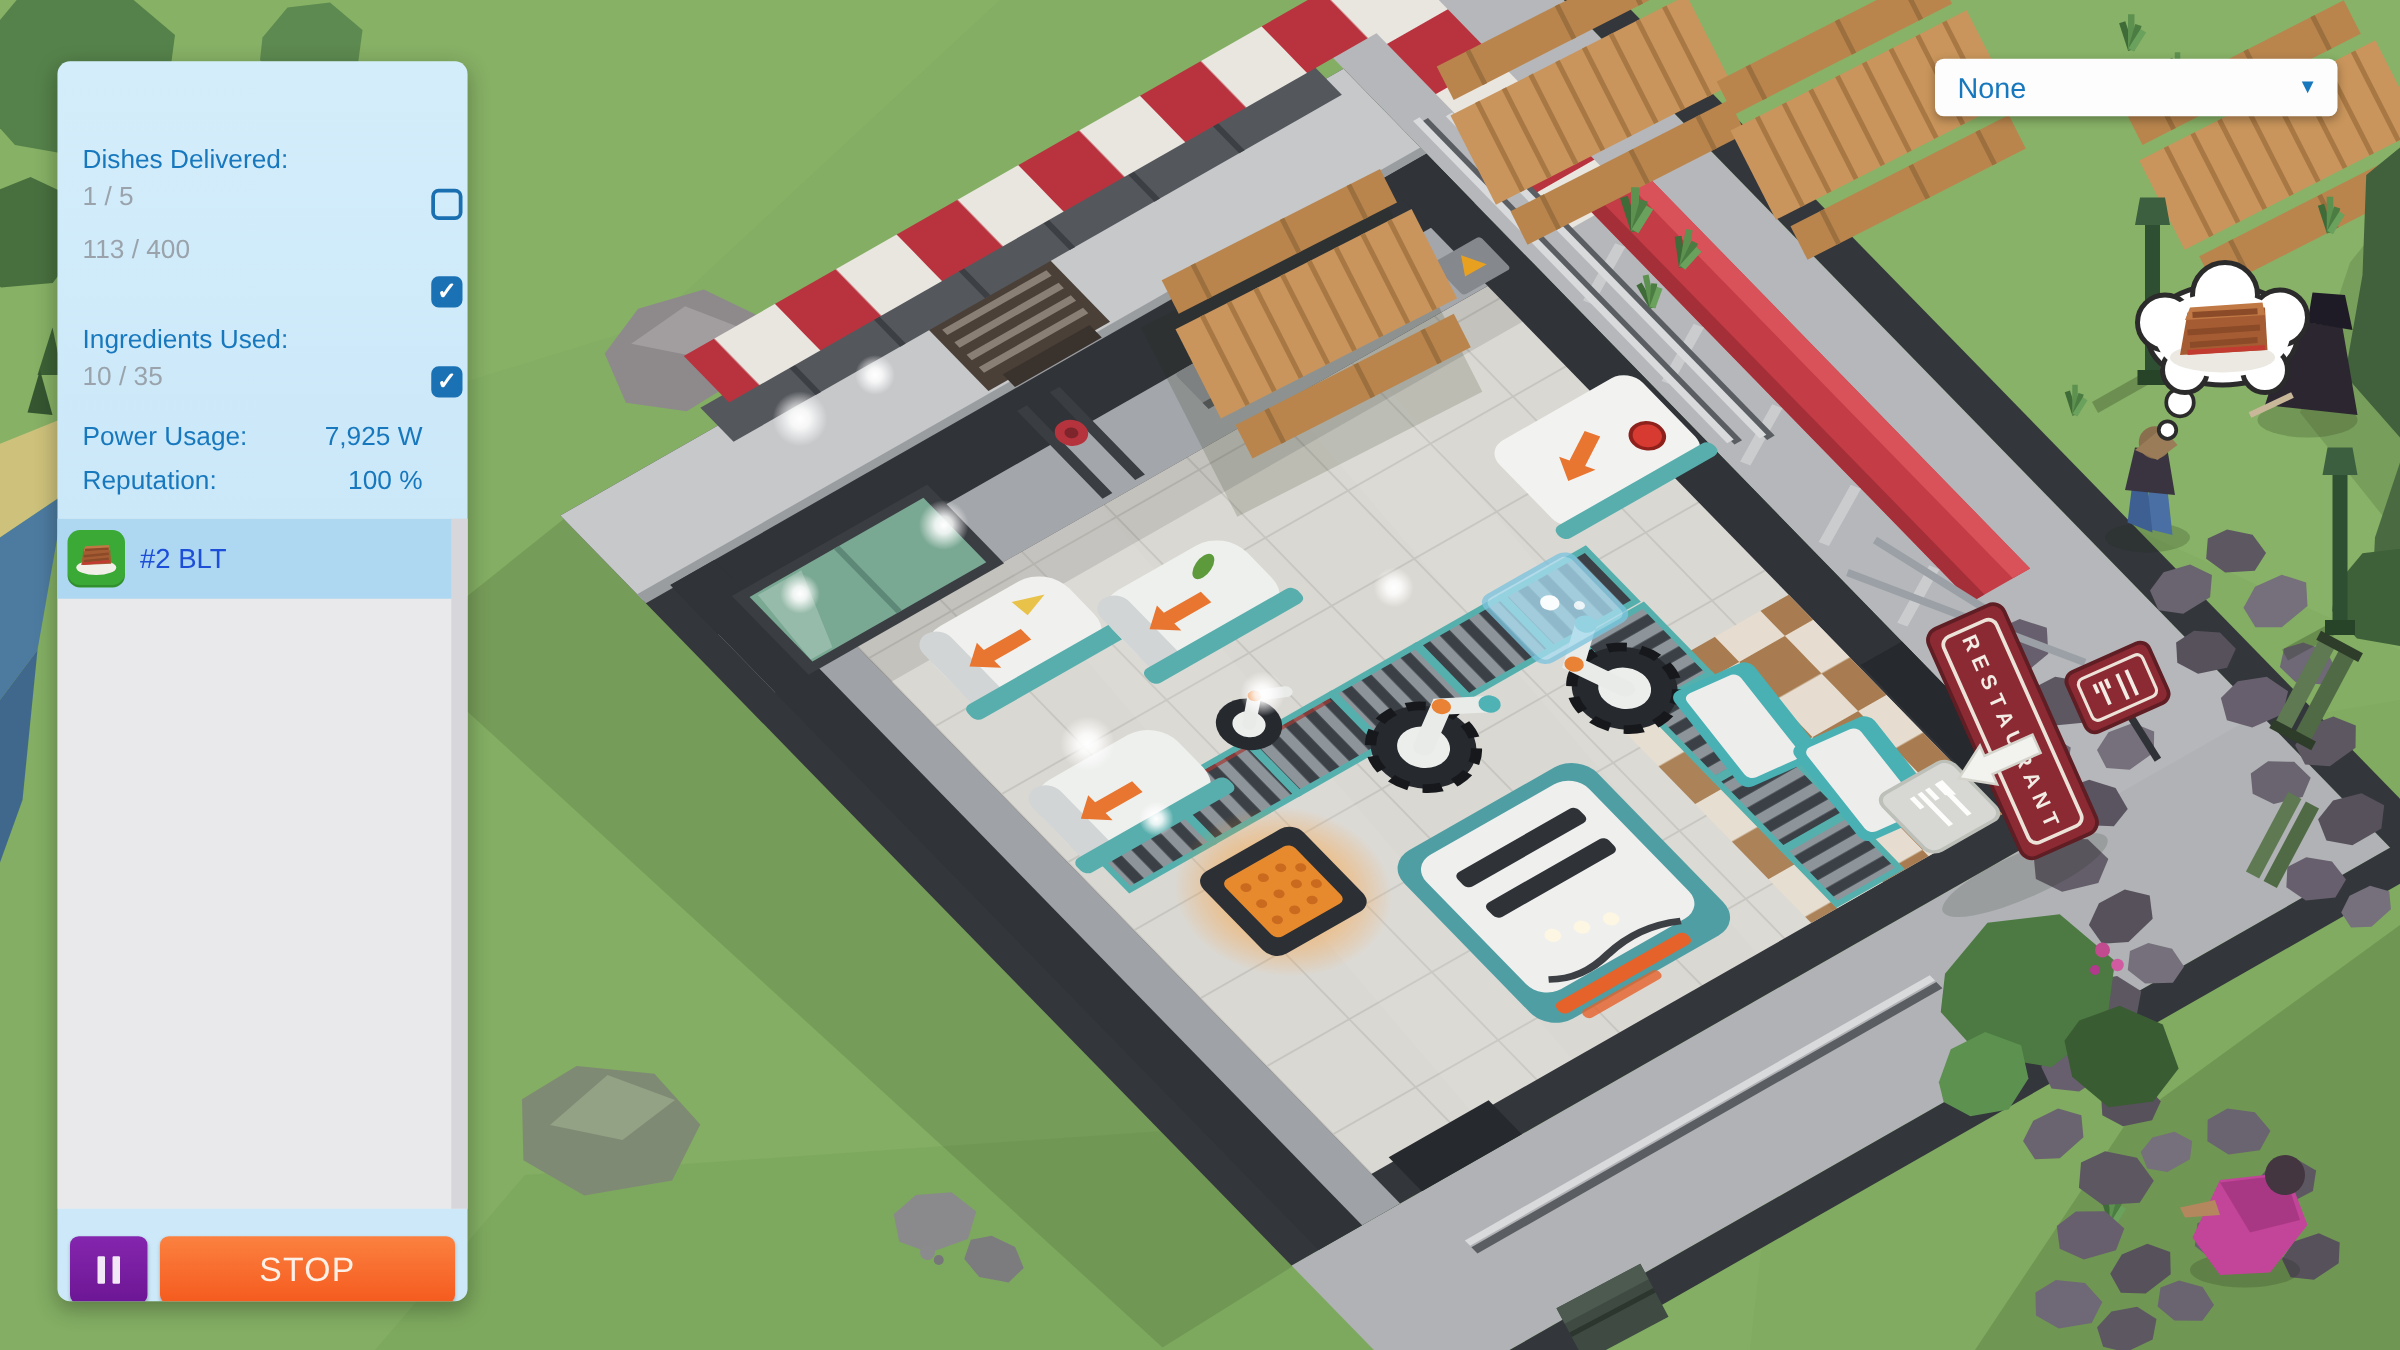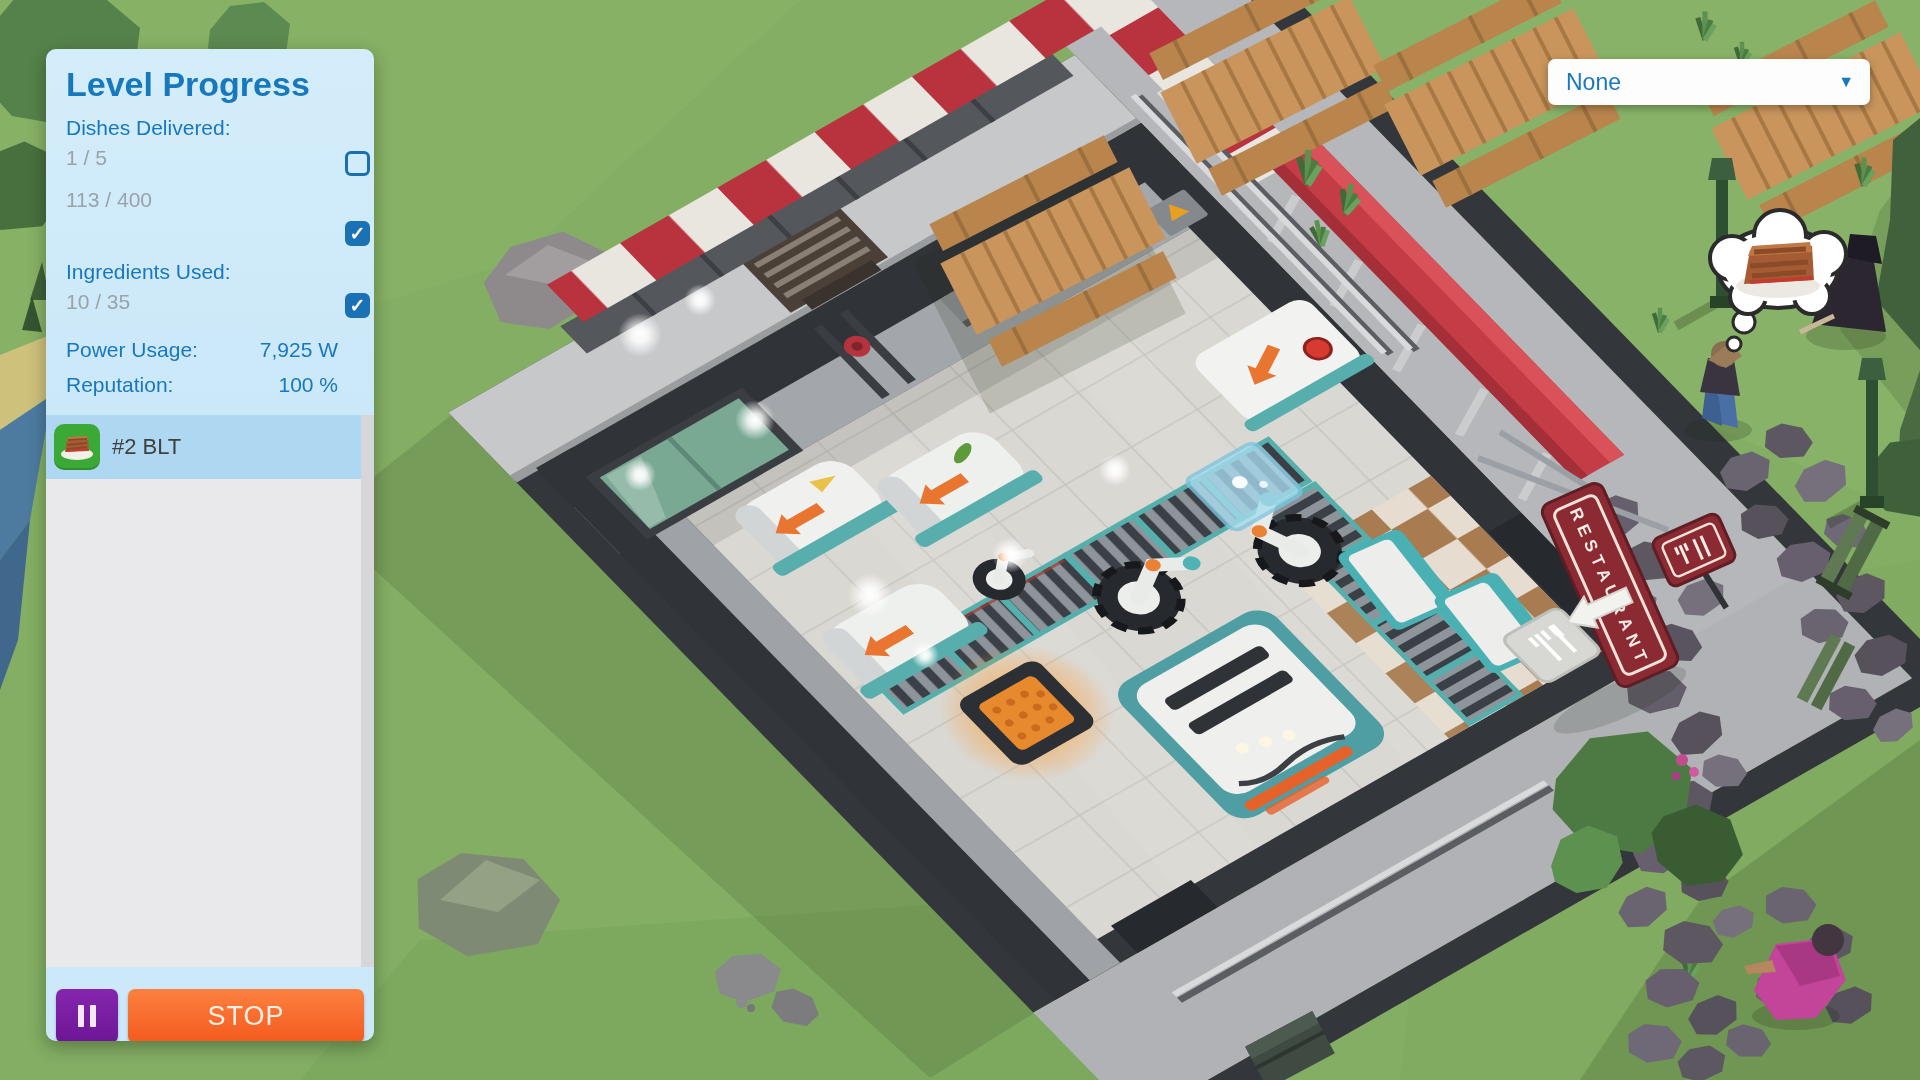--- a/index.html
+++ b/index.html
@@ -20,33 +20,33 @@
     line-height:20px;text-align:center;cursor:pointer;}
   .cbx.checked{background:#1a72b5;border-color:#1a72b5;}
   .metric{position:absolute;left:20px;right:20px;font-size:21px;color:#1878be;line-height:30px;}
   .metric .mval{position:absolute;right:16px;top:0;}
   .orders{position:absolute;left:0;right:0;top:366px;bottom:74px;background:#e9e9ec;}
   .scrolltrack{position:absolute;right:0;top:0;bottom:0;width:13px;background:#d7d7db;}
   .order-row{position:relative;height:64px;display:flex;align-items:center;padding-left:8px;cursor:pointer;}
   .order-row.selected{background:#aed7f1;}
   .order-ico{width:46px;height:46px;border-radius:10px;background:#3aa935;flex:0 0 auto;
     display:flex;align-items:center;justify-content:center;box-shadow:inset 0 -2px 0 rgba(0,0,0,.15);}
-  .order-lbl{margin-left:12px;font-size:22px;color:#404040;}
+  .order-lbl{margin-left:12px;font-size:22px;color:#1d4ed8;}
   .btnbar{position:absolute;left:10px;right:10px;bottom:10px;height:42px;display:flex;gap:10px;}
   .btn-pause{width:62px;height:54px;background:linear-gradient(180deg,#8526ae,#6c1694);border:none;
     border-radius:7px;display:flex;align-items:center;justify-content:center;gap:6px;cursor:pointer;
     box-shadow:0 2px 3px rgba(0,0,0,.25);}
   .btn-pause i{display:block;width:6px;height:22px;background:#f2e8f8;border-radius:1px;}
   .btn-stop{flex:1;height:54px;background:linear-gradient(180deg,#fb8140,#f55a1e);border:none;
     border-radius:7px;color:#fdf0e6;font-size:27px;letter-spacing:1px;font-family:"Liberation Sans",sans-serif;
     cursor:pointer;box-shadow:0 2px 3px rgba(0,0,0,.25);}
 
   
   .dropdown{position:absolute;left:1548px;top:47px;width:322px;height:46px;background:#fdfdfd;
-    border-radius:7px;box-shadow:0 3px 8px rgba(0,0,0,.30);display:flex;align-items:center;cursor:pointer;margin-top:12px;}
+    border-radius:7px;box-shadow:0 3px 8px rgba(0,0,0,.30);display:flex;align-items:center;cursor:pointer;}
   .dropdown .dval{margin-left:18px;font-size:23px;color:#1878be;flex:1;}
   .dropdown .caret{margin-right:16px;font-size:16px;color:#1878be;}
 </style>
 </head>
 <body>
 
 <div id="stage">
 
 <svg id="scene" width="1920" height="1080" viewBox="0 0 1920 1080">
   <defs>
@@ -538,21 +538,20 @@
     <rect x="-38" y="-24" width="76" height="14" fill="#4c5a50"></rect>
     <path d="M-38 0H38" stroke="#2c362f" stroke-width="4"></path>
   </g>
   <g>
     <circle cx="742" cy="1002" r="6" fill="#8b8b8d"></circle>
     <circle cx="751" cy="1008" r="4" fill="#77777a"></circle>
   </g>
 </svg>
 
 <div class="panel">
-  <div class="panel-title">Level Progress</div>
 
   <div class="stat" style="top:64px">
     <div class="lbl">Dishes Delivered:</div>
     <div class="val">1 / 5</div>
     <span class="cbx" style="top:38px"></span>
   </div>
   <div class="stat" style="top:136px">
     <div class="val">113 / 400</div>
     <span class="cbx checked" style="top:36px">✓</span>
   </div>

